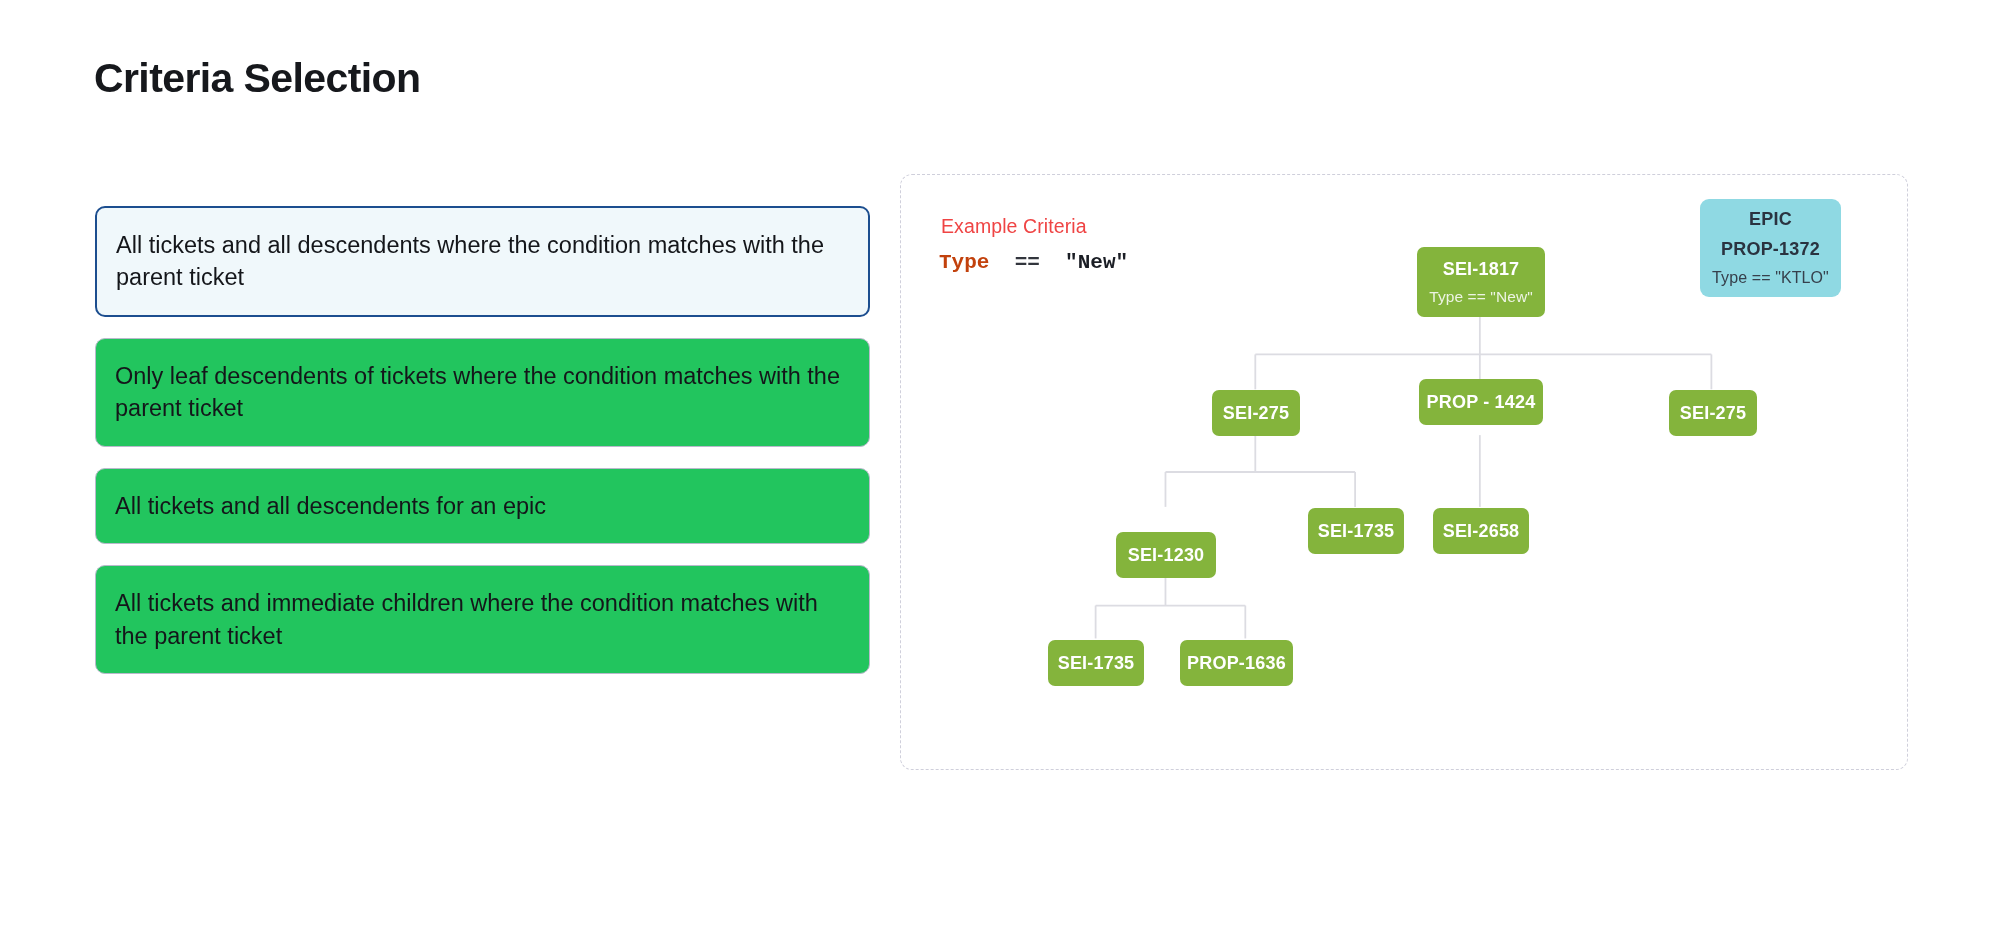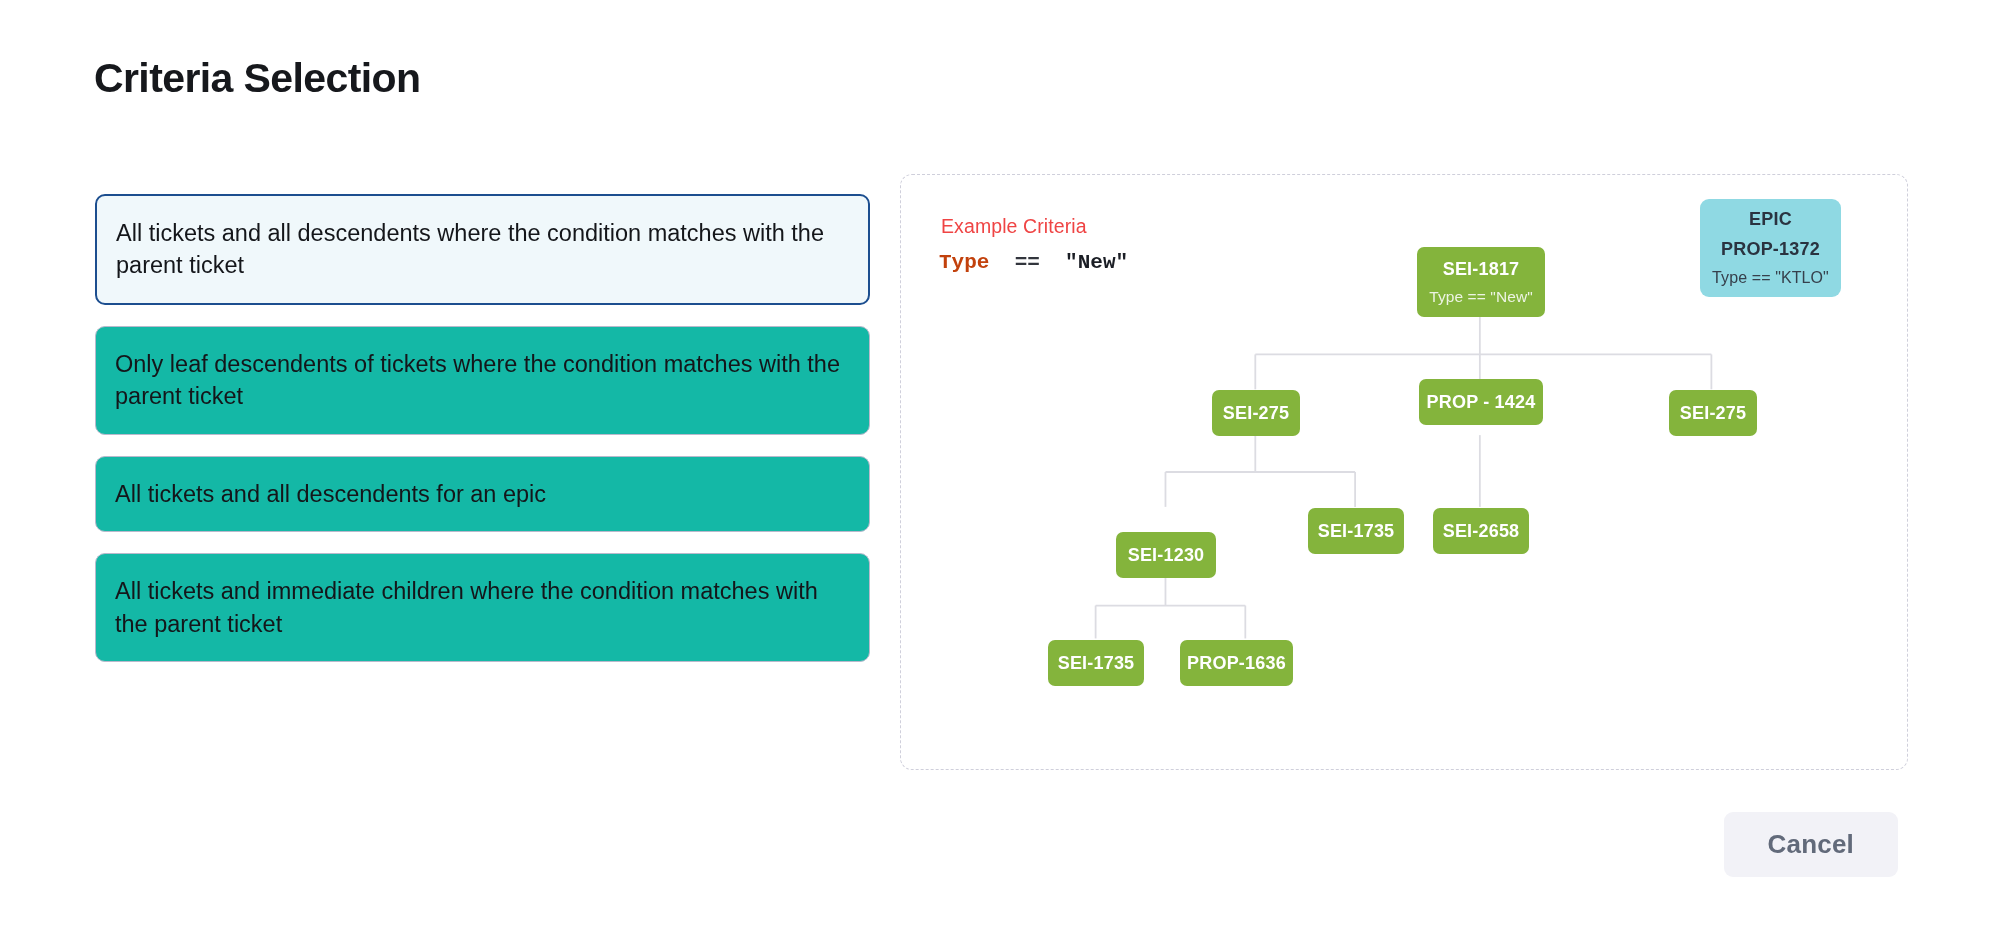--- a/index.html
+++ b/index.html
@@ -18,30 +18,30 @@
     font-size: 41px;
     font-weight: bold;
     letter-spacing: -0.6px;
     color: #16181c;
     white-space: nowrap;
   }
 
   
   .options {
     position: absolute;
-    left: 95px; top: 194px;
+    left: 95px; top: 206px;
     width: 775px;
     display: flex;
     flex-direction: column;
     gap: 21px;
   }
   .option-card {
     border-radius: 10px;
     border: 1.6px solid #b9b9cc;
-    background: #14b8a6;
+    background: #22c55e;
     padding: 21px 20px 21px 19px;
     font-size: 23.5px;
     line-height: 1.38;
     color: #14161a;
     cursor: pointer;
   }
   .option-card.selected {
     border: 2.4px solid #1c4e8f;
     background: #f0f8fb;
   }
@@ -248,16 +248,15 @@
       </div>
       <div class="node" style="left:279px; top:465px; width:113px; height:46px;">
         <span>PROP-1636</span>
       </div>
 
 
     </div>
   </div>
 
   <div class="footer">
-    <button class="btn btn-cancel">Cancel</button>
   </div>
 
 </div>
 
 </body></html>

